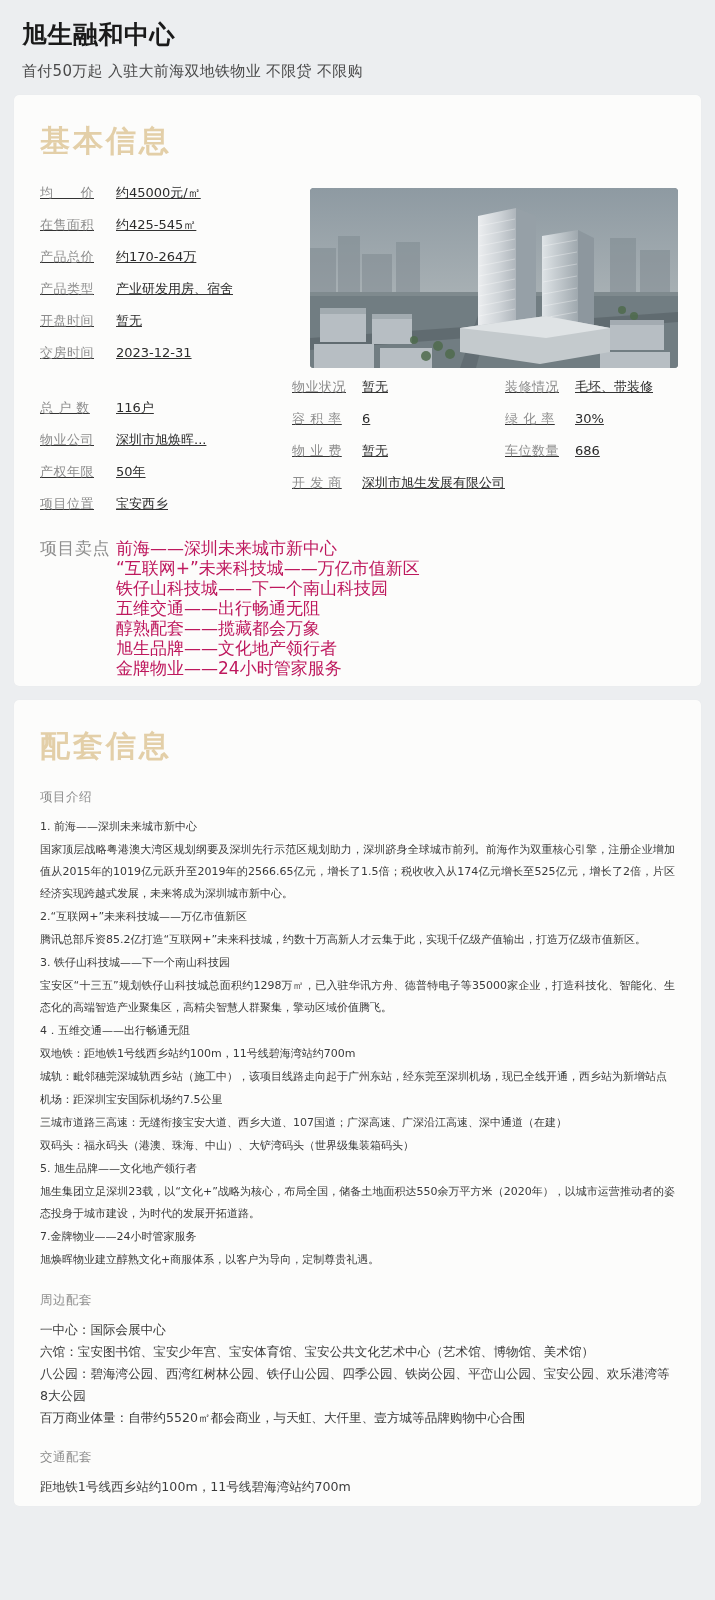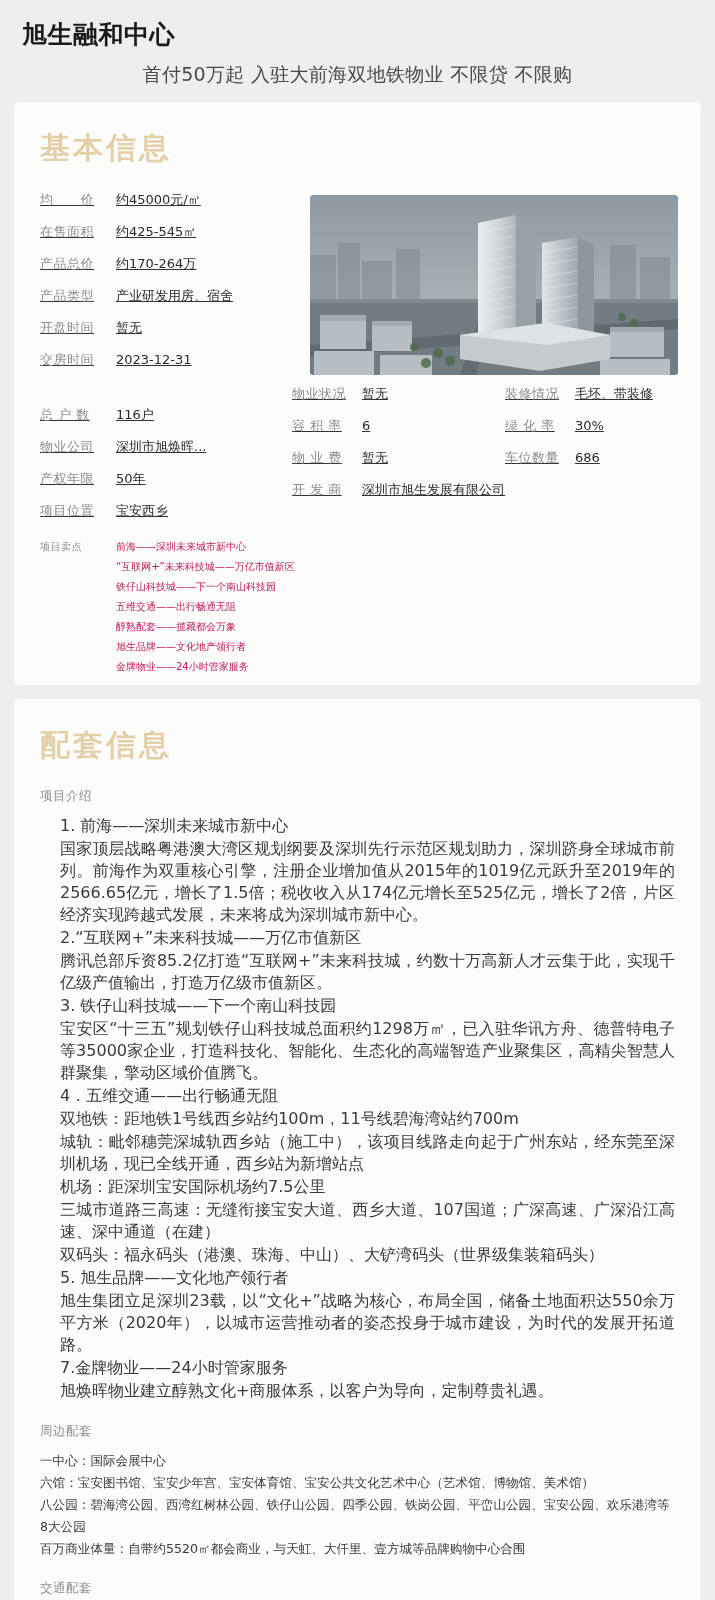--- a/index.html
+++ b/index.html
@@ -14,24 +14,23 @@
   
   .page-header { padding: 18px 22px 14px 22px; }
   .page-title {
     font-size: 25px;
     font-weight: bold;
     color: #1a1a1a;
     letter-spacing: 0.5px;
   }
   .page-subtitle {
     margin-top: 11px;
-    font-size: 19px;
+    font-size: 15px;
     color: #4a4a4a;
     letter-spacing: 0.3px;
-    text-align: center;
   }
 
   
   .card {
     background: #fcfcfb;
     margin: 0 14px 14px 14px;
     border-radius: 5px;
     padding: 26px 26px 8px 26px;
     box-shadow: 0 0 1px rgba(0,0,0,0.05);
   }
@@ -79,42 +78,41 @@
     margin-top: 2px;
   }
   .grid3 .col { }
   .col-a { flex: 0 0 252px; margin-top: 21px; }
   .col-b { flex: 0 0 182px; }
   .col-c { flex: 1 1 auto; }
   .col-b .kv-label, .col-c .kv-label { flex: 0 0 70px; }
 
   .selling-points {
     display: flex;
-    margin-top: 3px;
-    font-size: 10px;
+    margin-top: 11px;
+    font-size: 17px;
     line-height: 20px;
   }
   .selling-points .kv-label { flex: 0 0 76px; }
   .sp-list { color: #be185d; }
   .sp-list div { white-space: nowrap; }
 
   
   .section-sub {
     font-size: 12.5px;
     color: #8d8d8d;
     margin: 6px 0 10px 0;
     letter-spacing: 0.5px;
   }
   .para {
-    font-size: 16px;
+    font-size: 11px;
     line-height: 22px;
     color: #3a3a3a;
     text-align: justify;
     margin-bottom: 1px;
-    margin-left: 20px;
   }
   .divider-gap { height: 14px; }
   .plain-line {
     font-size: 12.6px;
     line-height: 22px;
     color: #3a3a3a;
   }
 
   
   .footer {

